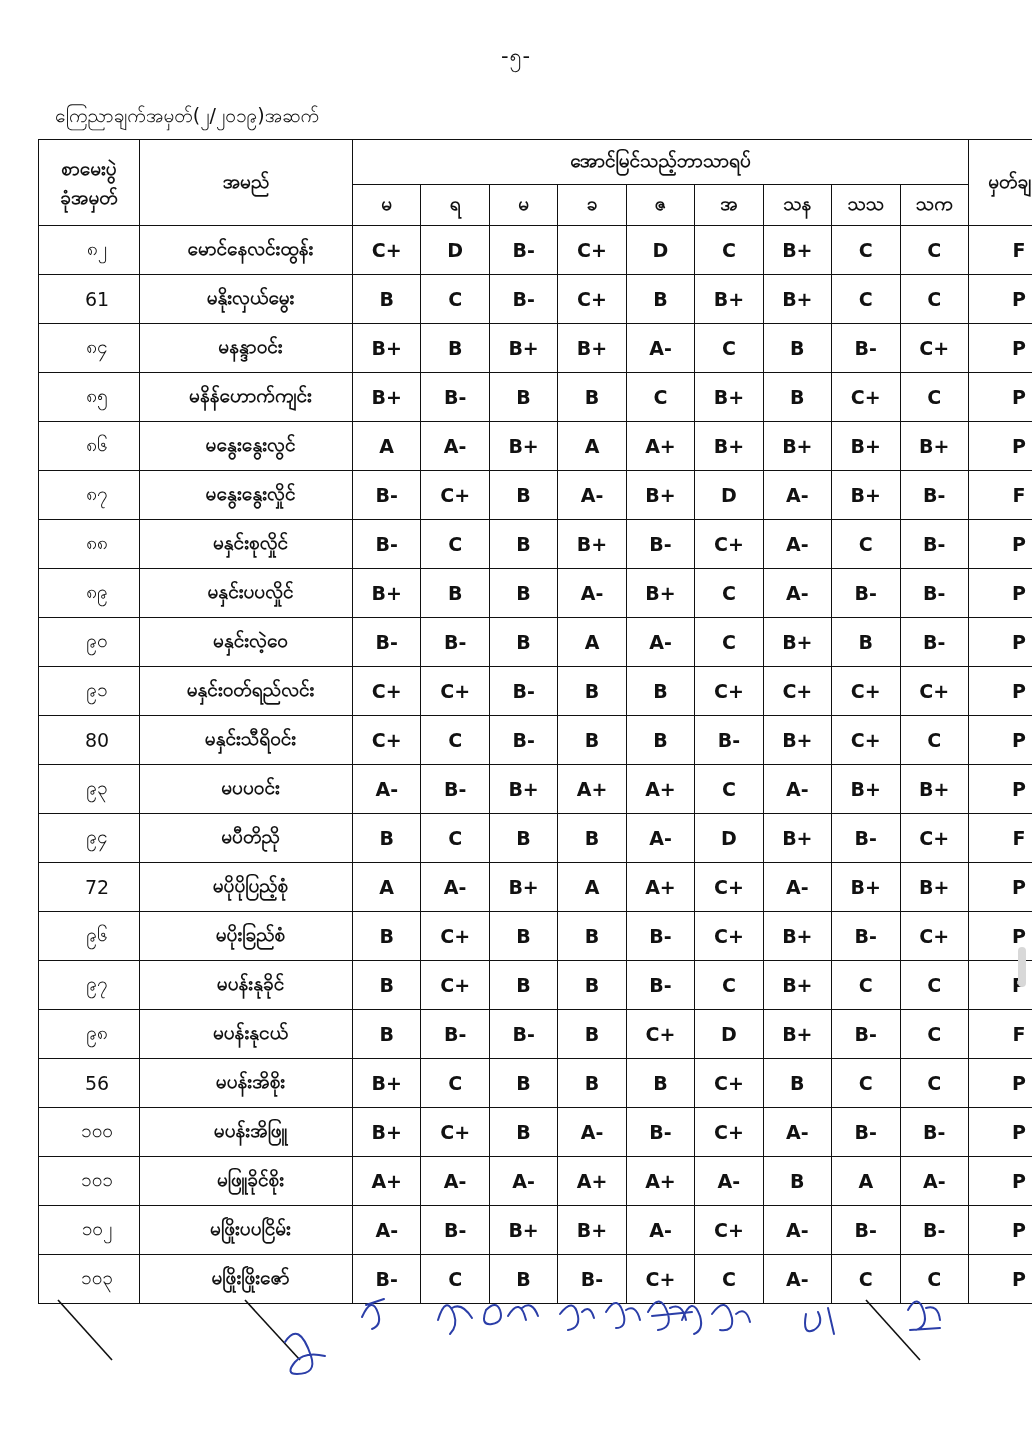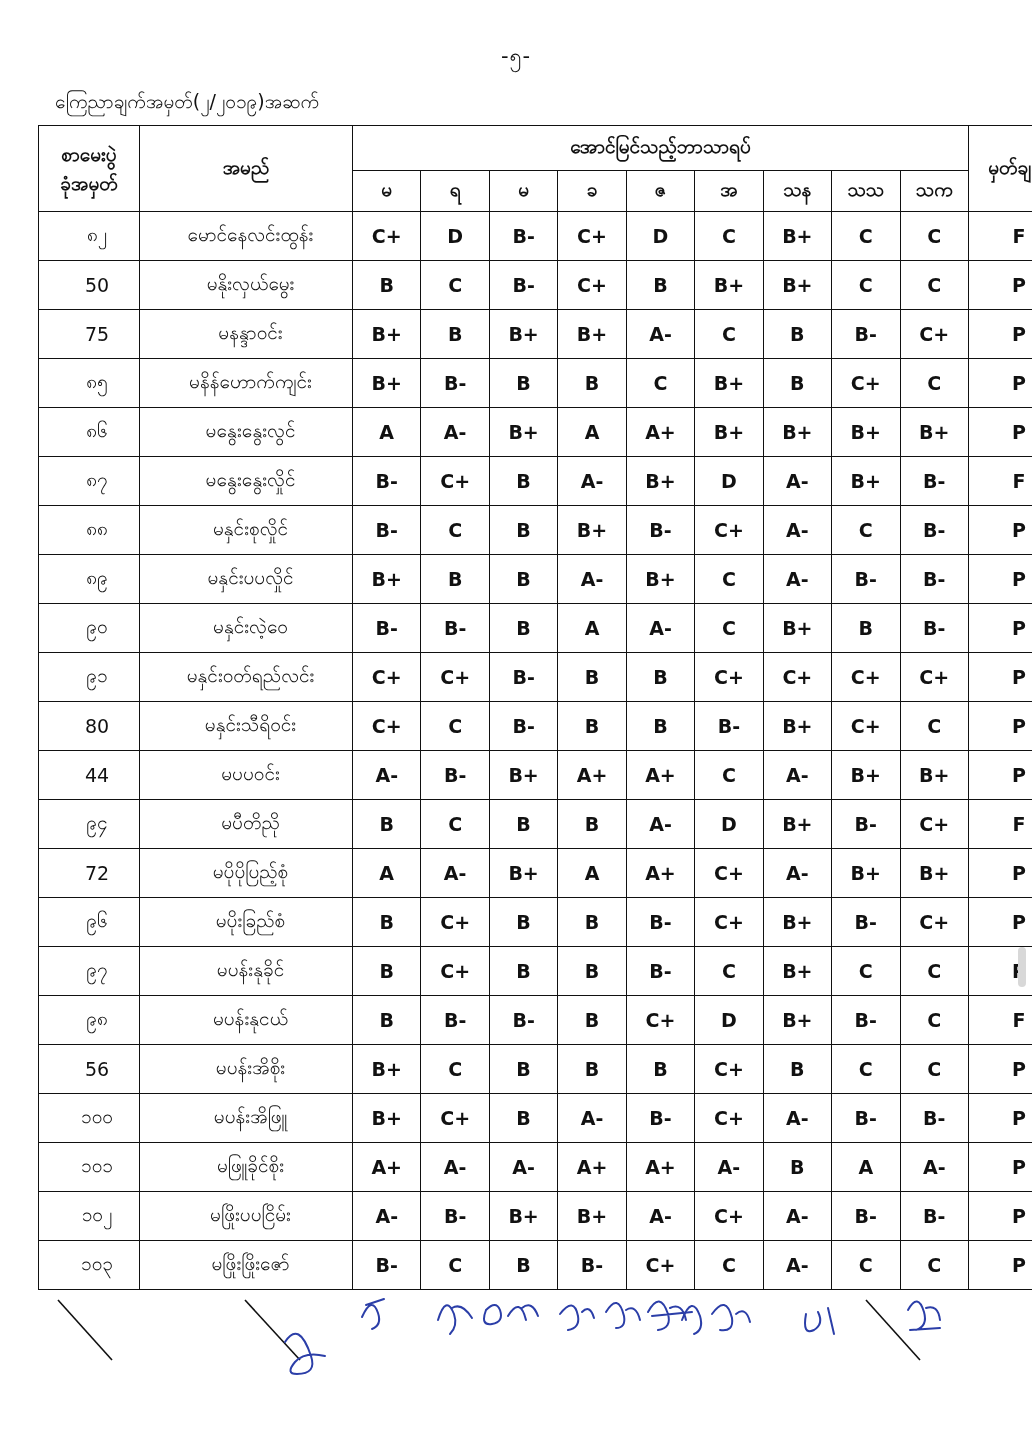--- a/index.html
+++ b/index.html
@@ -22,21 +22,21 @@
     box-sizing: border-box;
   }
   .page-number {
     text-align: center;
     font-size: 21px;
     font-family: "DejaVu Sans", sans-serif;
     margin-top: 42px;
     letter-spacing: 1px;
   }
   .ref-line {
-    margin-top: 16px;
+    margin-top: 30px;
     margin-left: 55px;
     font-size: 19px;
     font-family: "DejaVu Sans", sans-serif;
   }
   table.grades {
     border-collapse: collapse;
     margin-left: 38px;
     margin-top: 8px;
     width: 1032px;
     table-layout: fixed;
@@ -54,20 +54,21 @@
   th.h-no { width: 96px; padding: 4px 2px; line-height: 1.5; }
   th.h-name { width: 210px; }
   th.h-group { font-weight: bold; font-size: 20px; padding: 8px 7px; }
   th.h-sub { width: 62px; font-weight: bold; padding: 6px 0; font-size: 18px; }
   th.h-remark { width: 96px; padding: 4px 2px; }
   td.c-no { height: 46px; font-size: 19px; padding-left: 17px; }
   td.c-name {
     text-align: left;
     padding-left: 10px;
     font-size: 19px;
+    font-weight: bold;
   }
   td.c-grade {
     font-family: "Liberation Serif", "DejaVu Serif", serif;
     font-weight: bold;
     font-size: 19px;
   }
   td.c-remark {
     font-family: "Liberation Serif", "DejaVu Serif", serif;
     font-weight: bold;
     font-size: 19px;
@@ -132,35 +133,35 @@
           <td class="c-grade">B-</td>
           <td class="c-grade">C+</td>
           <td class="c-grade">D</td>
           <td class="c-grade">C</td>
           <td class="c-grade">B+</td>
           <td class="c-grade">C</td>
           <td class="c-grade">C</td>
           <td class="c-remark">F</td>
         </tr>
         <tr>
-          <td class="c-no">50</td>
+          <td class="c-no">61</td>
           <td class="c-name">မနိုး‌လှယ်မွေး</td>
           <td class="c-grade">B</td>
           <td class="c-grade">C</td>
           <td class="c-grade">B-</td>
           <td class="c-grade">C+</td>
           <td class="c-grade">B</td>
           <td class="c-grade">B+</td>
           <td class="c-grade">B+</td>
           <td class="c-grade">C</td>
           <td class="c-grade">C</td>
           <td class="c-remark">P</td>
         </tr>
         <tr>
-          <td class="c-no">75</td>
+          <td class="c-no">၈၄</td>
           <td class="c-name">မနန္ဒာဝင်း</td>
           <td class="c-grade">B+</td>
           <td class="c-grade">B</td>
           <td class="c-grade">B+</td>
           <td class="c-grade">B+</td>
           <td class="c-grade">A-</td>
           <td class="c-grade">C</td>
           <td class="c-grade">B</td>
           <td class="c-grade">B-</td>
           <td class="c-grade">C+</td>
@@ -272,21 +273,21 @@
           <td class="c-grade">B-</td>
           <td class="c-grade">B</td>
           <td class="c-grade">B</td>
           <td class="c-grade">B-</td>
           <td class="c-grade">B+</td>
           <td class="c-grade">C+</td>
           <td class="c-grade">C</td>
           <td class="c-remark">P</td>
         </tr>
         <tr>
-          <td class="c-no">44</td>
+          <td class="c-no">၉၃</td>
           <td class="c-name">မပပဝင်း</td>
           <td class="c-grade">A-</td>
           <td class="c-grade">B-</td>
           <td class="c-grade">B+</td>
           <td class="c-grade">A+</td>
           <td class="c-grade">A+</td>
           <td class="c-grade">C</td>
           <td class="c-grade">A-</td>
           <td class="c-grade">B+</td>
           <td class="c-grade">B+</td>

